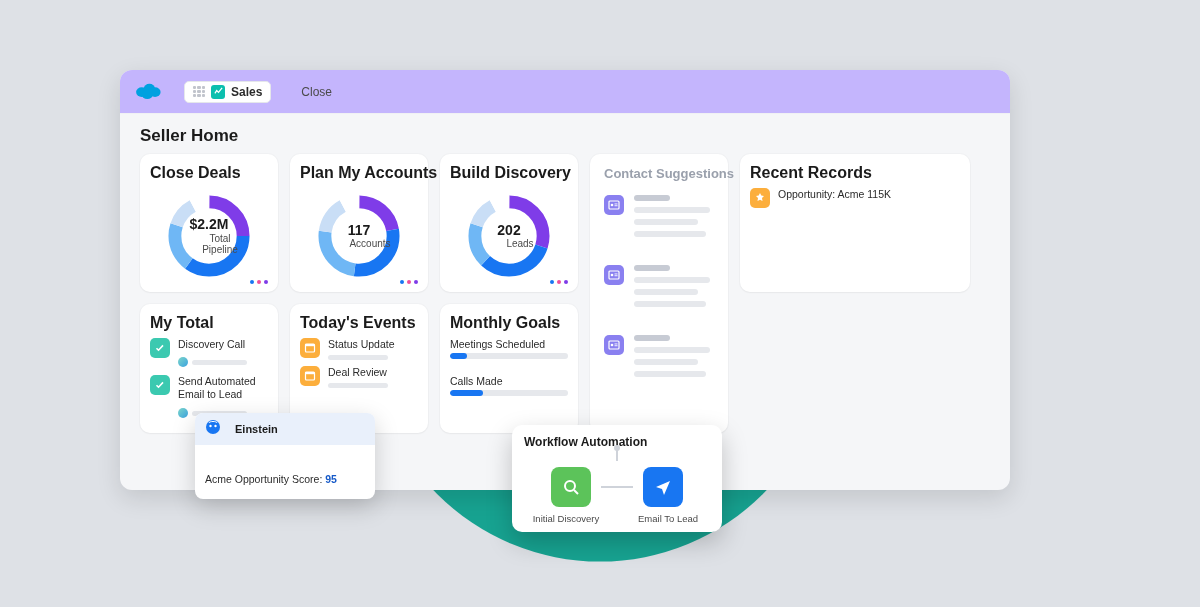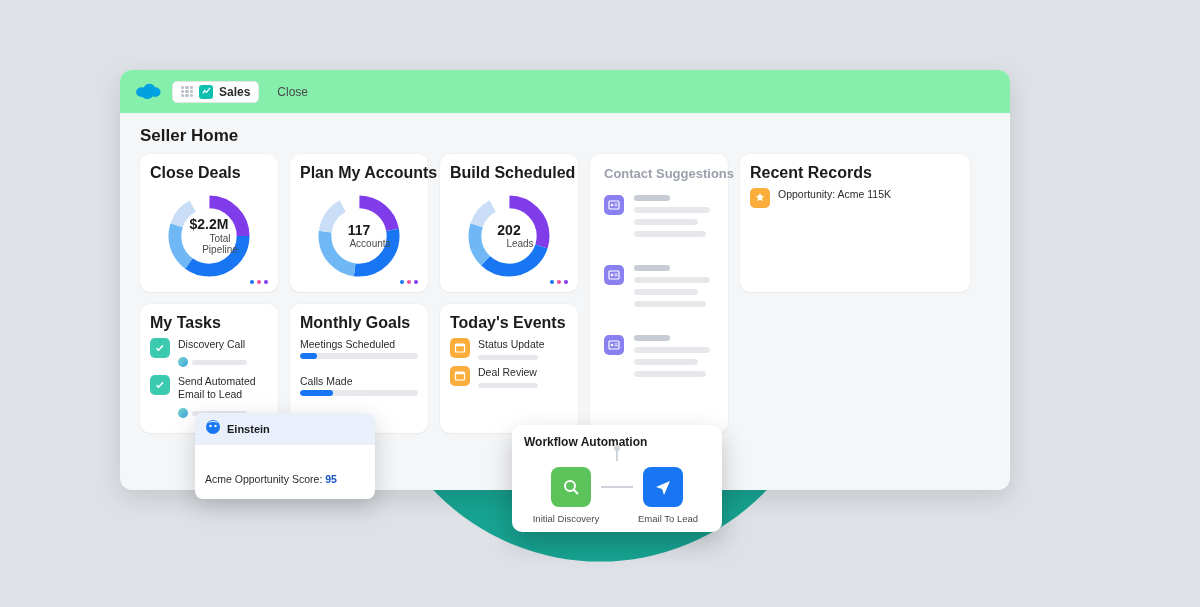--- a/index.html
+++ b/index.html
@@ -4,21 +4,21 @@
 <style>
   * { box-sizing: border-box; margin: 0; padding: 0; }
   html, body { width: 1200px; height: 607px; overflow: hidden; font-family: -apple-system, BlinkMacSystemFont, "Segoe UI", Arial, sans-serif; }
   body { background: #dee1e6; display: flex; align-items: center; justify-content: center; position: relative; }
   .bg-circle { position: absolute; width: 460px; height: 460px; border-radius: 50%; background: #17a391; left: 50%; top: 50%; transform: translate(-50%, -44%); }
   .app-window {
     position: absolute; left: 120px; top: 70px; width: 890px; height: 420px;
     background: #f5f6f8; border-radius: 12px; box-shadow: 0 8px 24px rgba(0,0,0,.12);
     display: flex; flex-direction: column; overflow: hidden;
   }
-  .topbar { height: 44px; background: #86efac; display: flex; align-items: center; padding: 0 14px; gap: 10px; border-bottom: 1px solid #f0f1f4; }
+  .topbar { height: 44px; background: #c4b5fd; display: flex; align-items: center; padding: 0 14px; gap: 22px; border-bottom: 1px solid #f0f1f4; }
   .sf-cloud { width: 28px; height: 20px; }
   .app-switcher { display: flex; align-items: center; gap: 6px; background: #fff; border: 1px solid #e5e7eb; border-radius: 5px; padding: 3px 8px; }
   .dots-grid { width: 12px; height: 12px; display: grid; grid-template-columns: repeat(3,1fr); grid-template-rows: repeat(3,1fr); gap: 1px; }
   .dots-grid span { background: #c1c4cc; width: 100%; height: 100%; border-radius: 1px; }
   .app-icon { width: 14px; height: 14px; background: #0cbfae; border-radius: 3px; display:flex;align-items:center;justify-content:center;}
   .app-icon svg { width: 9px; height: 9px; }
   .app-label { font-size: 12px; font-weight: 700; color: #2b2b2b; }
   .nav-link { font-size: 12px; color: #4a4a4a; padding: 4px 8px; }
   .page-title { font-size: 17px; font-weight: 800; color: #1b1b1b; padding: 12px 20px 8px; }
   .grid { display: grid; grid-template-columns: repeat(4, 138px) 230px; gap: 12px; padding: 0 20px 20px; }
@@ -55,21 +55,21 @@
   .sg-line.w2 { width: 80%; }
   .sg-line.w3 { width: 90%; }
 
   
   .einstein-card {
     position: absolute; left: 195px; top: 413px; width: 180px;
     background: #fff; border-radius: 8px; box-shadow: 0 8px 24px rgba(0,0,0,.18);
     overflow: hidden;
   }
   .einstein-head { background: #e9f0fb; display: flex; align-items: center; gap: 6px; padding: 6px 10px; }
-  .einstein-head .label { font-size: 11px; font-weight: 800; color: #1b1b1b; }
+  .einstein-head .label { font-size: 11px; font-weight: 800; color: #1b1b1b; margin-left: 8px; }
   .einstein-body { padding: 28px 10px 14px; font-size: 10.5px; color: #2b2b2b; }
   .score { color: #1559c8; font-weight: 700; }
 
   .workflow-card {
     position: absolute; left: 512px; top: 425px; width: 210px;
     background: #fff; border-radius: 10px; box-shadow: 0 10px 26px rgba(0,0,0,.22);
     padding: 10px 12px 8px;
   }
   .workflow-card h3 { font-size: 12px; font-weight: 800; color: #1b1b1b; margin-bottom: 8px; }
   .wf-row { display: flex; align-items: center; justify-content: center; gap: 10px; position: relative; padding-top: 10px; }
@@ -166,21 +166,21 @@
       </div>
       <div class="dots">
           <i class="d1"></i>
           <i class="d2"></i>
           <i class="d3"></i>
         </div>
     </div>
 
 
     <div class="card">
-      <h3>Build Scheduled</h3>
+      <h3>Build Discovery</h3>
       <div class="donut-wrap">
         <svg width="90" height="90" viewBox="0 0 42 42">
             <circle cx="21" cy="21" r="15.915" fill="none" stroke="#7f3ce8" stroke-width="6" stroke-dasharray="30 70" stroke-dashoffset="25"></circle>
             <circle cx="21" cy="21" r="15.915" fill="none" stroke="#1876f2" stroke-width="6" stroke-dasharray="32 68" stroke-dashoffset="-5"></circle>
             <circle cx="21" cy="21" r="15.915" fill="none" stroke="#6fb7f5" stroke-width="6" stroke-dasharray="18 82" stroke-dashoffset="-37"></circle>
             <circle cx="21" cy="21" r="15.915" fill="none" stroke="#c9def6" stroke-width="6" stroke-dasharray="12 88" stroke-dashoffset="-55"></circle>
             <circle cx="21" cy="21" r="15.915" fill="none" stroke="#ffffff" stroke-width="6" stroke-dasharray="8 92" stroke-dashoffset="-67"></circle>
           </svg>
         <div class="donut-center">
           <div class="big">202</div>
@@ -254,83 +254,83 @@
               <path d="M6 1l1.3 2.6L10 4l-2 2 .5 3L6 7.7 3.5 9 4 6 2 4l2.7-.4z" fill="#fff"></path>
             </svg>
           </span>
         <div>
           <div class="item-text">Opportunity: Acme 115K</div>
         </div>
       </div>
     </div>
 
     <div class="card small-card">
-      <h3>My Tasks</h3>
+      <h3>My Total</h3>
       <div class="row-item">
         <span class="icon-box ic-teal">
             <svg width="12" height="12" viewBox="0 0 12 12">
               <path d="M2.5 6.2l2 2 4.5-4.8" stroke="#fff" stroke-width="1.6" fill="none"></path>
             </svg>
           </span>
         <div style="flex:1">
           <div class="item-text">Discovery Call</div>
           <div><span class="mini-avatar"></span><span class="skeleton" style="display:inline-block;width:55px;vertical-align:middle"></span></div>
         </div>
       </div>
       <div class="row-item">
         <span class="icon-box ic-teal">
             <svg width="12" height="12" viewBox="0 0 12 12">
               <path d="M2.5 6.2l2 2 4.5-4.8" stroke="#fff" stroke-width="1.6" fill="none"></path>
             </svg>
           </span>
         <div style="flex:1">
           <div class="item-text">Send Automated Email to Lead</div>
           <div><span class="mini-avatar"></span><span class="skeleton" style="display:inline-block;width:55px;vertical-align:middle"></span></div>
+        </div>
+      </div>
+    </div>
+
+    <div class="card small-card">
+      <h3>Today's Events</h3>
+      <div class="row-item">
+        <span class="icon-box ic-orange">
+            <svg width="12" height="12" viewBox="0 0 12 12">
+              <rect x="1.5" y="2" width="9" height="8" rx="1" fill="none" stroke="#fff" stroke-width="1.2"></rect>
+              <rect x="1.5" y="2" width="9" height="2.2" fill="#fff"></rect>
+            </svg>
+          </span>
+        <div style="flex:1">
+          <div class="item-text">Status Update</div>
+          <div class="skeleton" style="width:60px"></div>
+        </div>
+      </div>
+      <div class="row-item">
+        <span class="icon-box ic-orange">
+            <svg width="12" height="12" viewBox="0 0 12 12">
+              <rect x="1.5" y="2" width="9" height="8" rx="1" fill="none" stroke="#fff" stroke-width="1.2"></rect>
+              <rect x="1.5" y="2" width="9" height="2.2" fill="#fff"></rect>
+            </svg>
+          </span>
+        <div style="flex:1">
+          <div class="item-text">Deal Review</div>
+          <div class="skeleton" style="width:60px"></div>
         </div>
       </div>
     </div>
 
     <div class="card small-card">
       <h3>Monthly Goals</h3>
       <div class="goal-label">Meetings Scheduled</div>
       <div class="goal-bar">
           <span style="width: 14%;"></span>
         </div>
       <div class="goal-label" style="margin-top:16px">Calls Made</div>
       <div class="goal-bar">
           <span style="width: 28%;"></span>
         </div>
-    </div>
-
-    <div class="card small-card">
-      <h3>Today's Events</h3>
-      <div class="row-item">
-        <span class="icon-box ic-orange">
-            <svg width="12" height="12" viewBox="0 0 12 12">
-              <rect x="1.5" y="2" width="9" height="8" rx="1" fill="none" stroke="#fff" stroke-width="1.2"></rect>
-              <rect x="1.5" y="2" width="9" height="2.2" fill="#fff"></rect>
-            </svg>
-          </span>
-        <div style="flex:1">
-          <div class="item-text">Status Update</div>
-          <div class="skeleton" style="width:60px"></div>
-        </div>
-      </div>
-      <div class="row-item">
-        <span class="icon-box ic-orange">
-            <svg width="12" height="12" viewBox="0 0 12 12">
-              <rect x="1.5" y="2" width="9" height="8" rx="1" fill="none" stroke="#fff" stroke-width="1.2"></rect>
-              <rect x="1.5" y="2" width="9" height="2.2" fill="#fff"></rect>
-            </svg>
-          </span>
-        <div style="flex:1">
-          <div class="item-text">Deal Review</div>
-          <div class="skeleton" style="width:60px"></div>
-        </div>
-      </div>
     </div>
 
   </div>
 </div>
 
 <div class="einstein-card">
   <div class="einstein-head">
     <span><svg width="16" height="16" viewBox="0 0 16 16">
           <circle cx="8" cy="8" r="7" fill="#1876f2"></circle>
           <circle cx="5.5" cy="7" r="1.2" fill="#fff"></circle>

